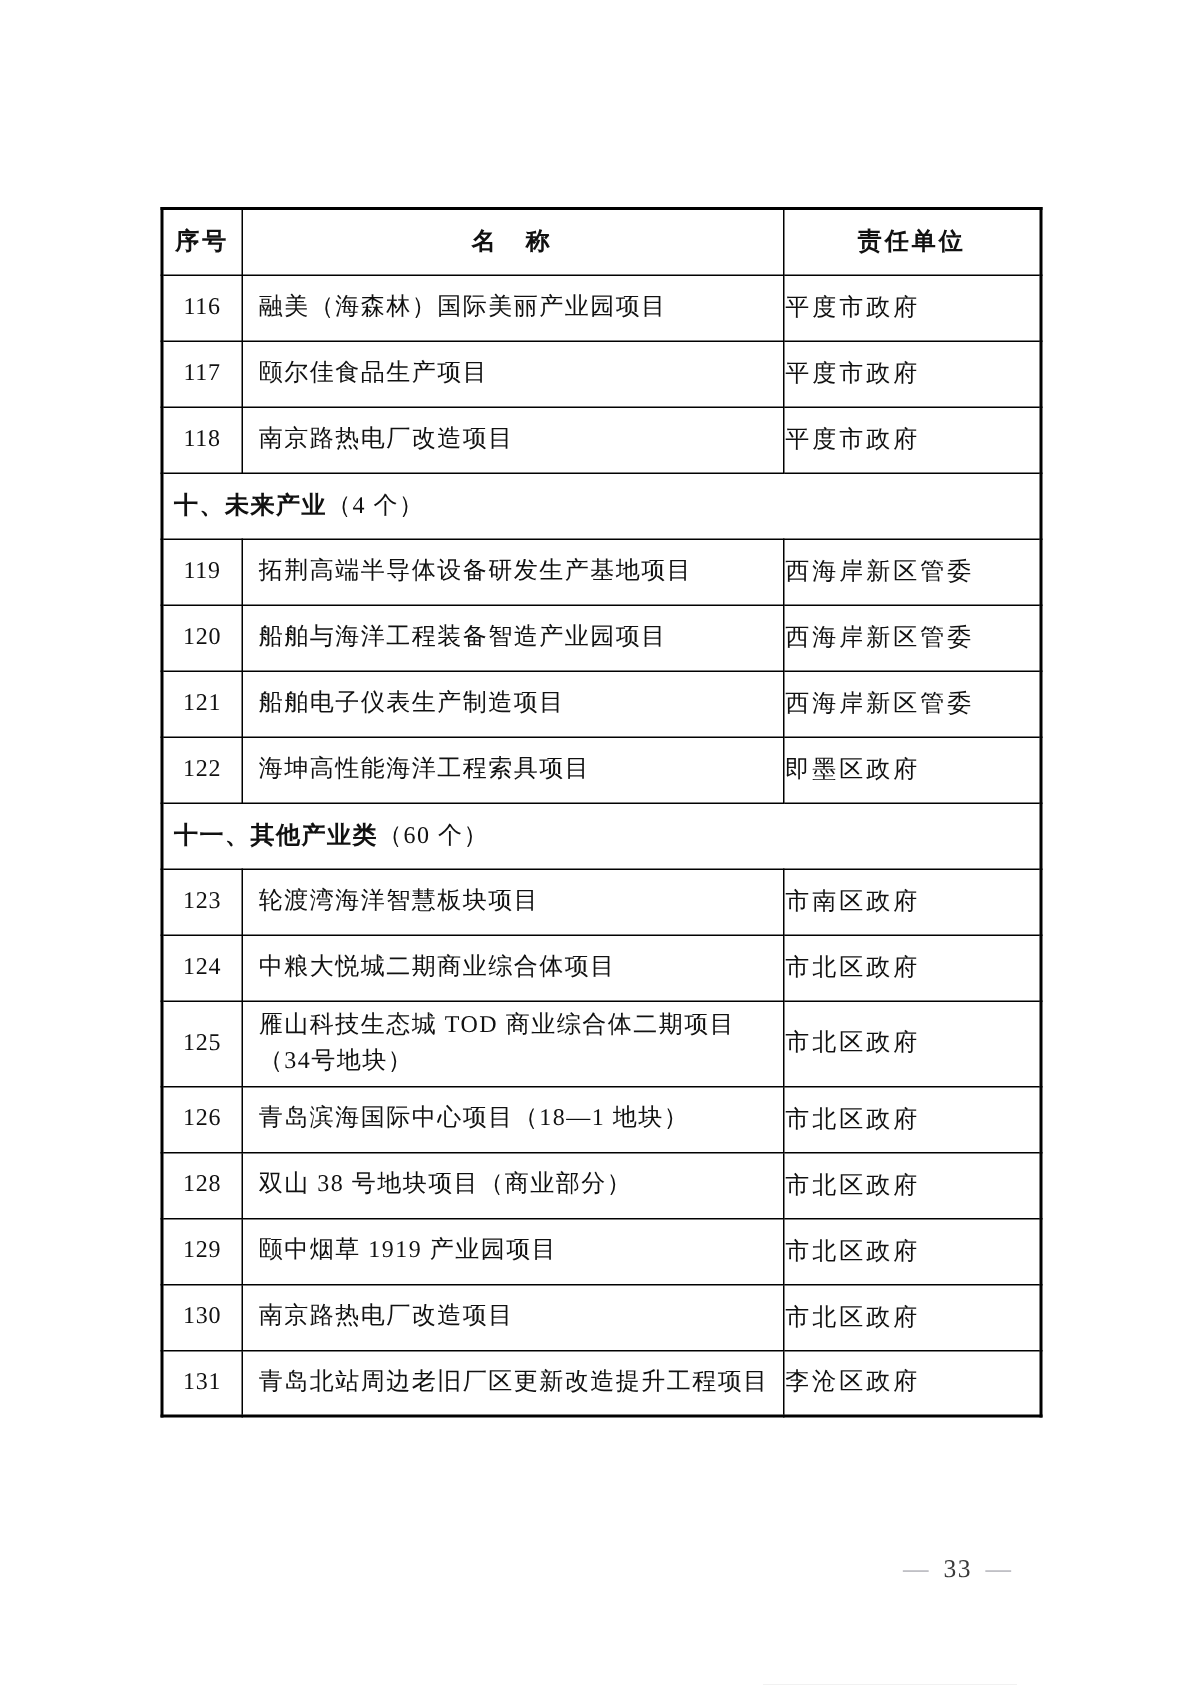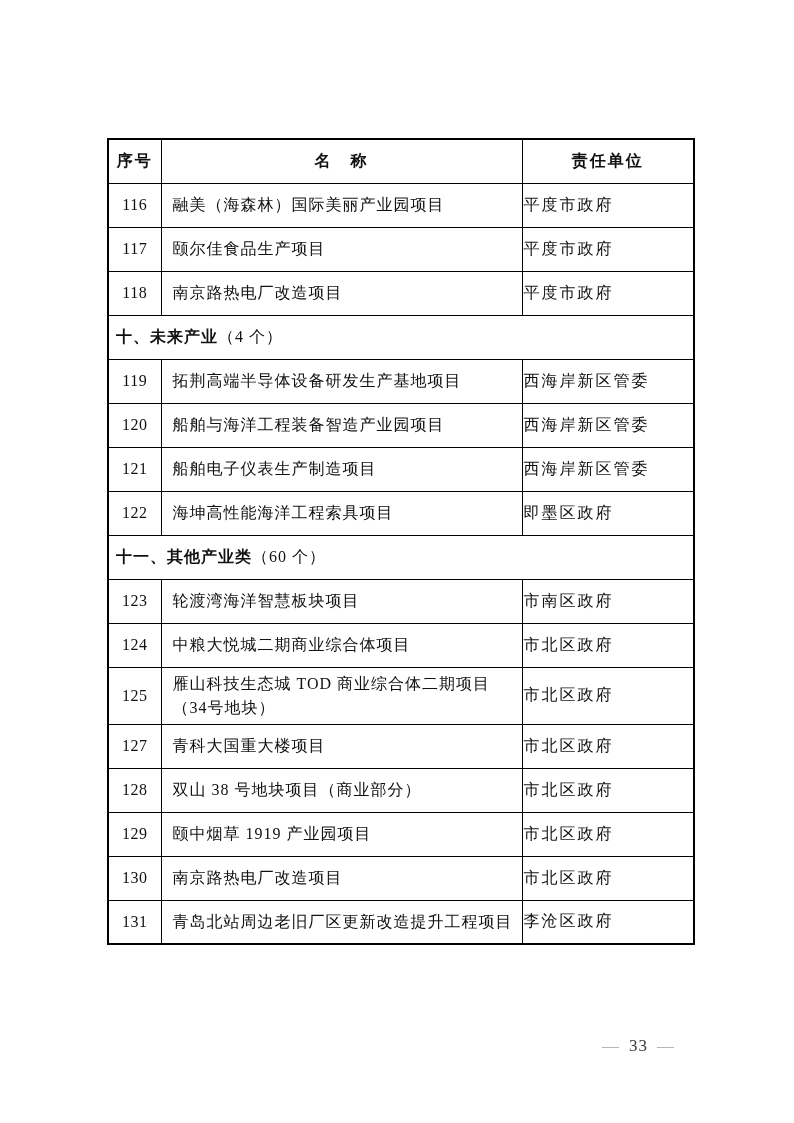--- a/index.html
+++ b/index.html
@@ -153,22 +153,22 @@
           <td class="index-cell">124</td>
           <td class="name-cell">中粮大悦城二期商业综合体项目</td>
           <td class="unit-cell">市北区政府</td>
         </tr>
         <tr>
           <td class="index-cell">125</td>
           <td class="name-cell">雁山科技生态城 TOD 商业综合体二期项目（34号地块）</td>
           <td class="unit-cell">市北区政府</td>
         </tr>
         <tr>
-          <td class="index-cell">127</td>
-          <td class="name-cell">青科大国重大楼项目</td>
+          <td class="index-cell">126</td>
+          <td class="name-cell">青岛滨海国际中心项目（18—1 地块）</td>
           <td class="unit-cell">市北区政府</td>
         </tr>
         <tr>
           <td class="index-cell">128</td>
           <td class="name-cell">双山 38 号地块项目（商业部分）</td>
           <td class="unit-cell">市北区政府</td>
         </tr>
         <tr>
           <td class="index-cell">129</td>
           <td class="name-cell">颐中烟草 1919 产业园项目</td>

